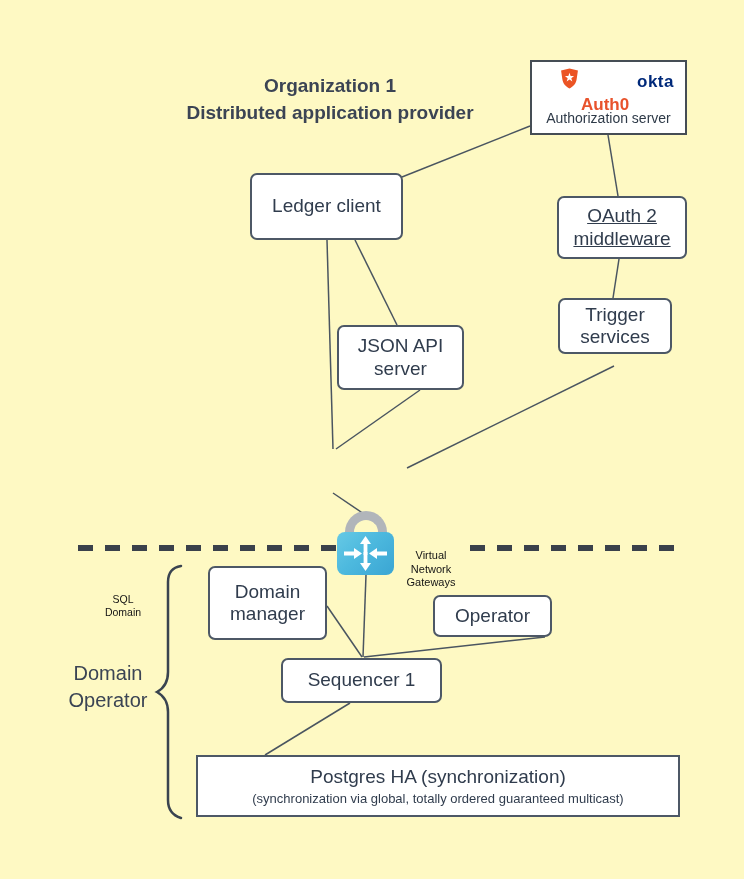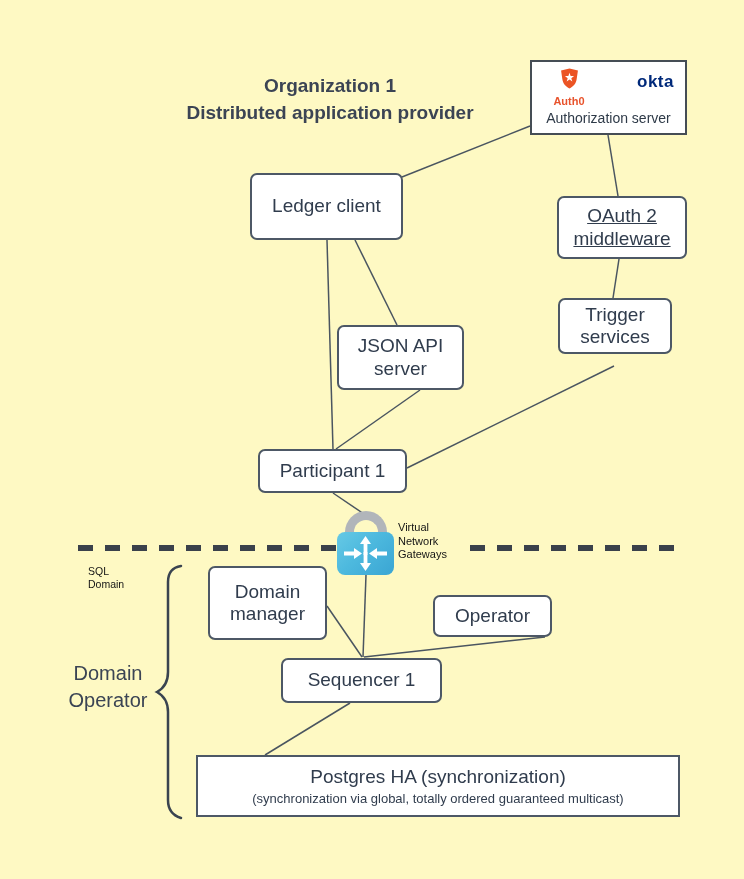--- a/index.html
+++ b/index.html
@@ -31,42 +31,42 @@
   .node-sequencer{left:281px;top:658px;width:161px;height:45px;}
   .node-postgres{left:196px;top:755px;width:484px;height:62px;border-radius:0;}
   .node-postgres .pg-title{font-size:19px;}
   .node-postgres .pg-subtitle{font-size:13px;margin-top:2px;}
 
   .auth-box{
     position:absolute;left:530px;top:60px;width:157px;height:75px;box-sizing:border-box;
     background:#fff;border:2px solid #454d55;z-index:2;
   }
   .auth0-logo{position:absolute;left:14px;top:5px;width:46px;text-align:center;}
-  .auth0-logo .auth0-text{display:block;font-size:11px;font-weight:bold;color:#e8532c;margin-top:0px;}
+  .auth0-logo .auth0-text{display:block;font-size:17px;font-weight:bold;color:#e8532c;margin-top:0px;margin-left:35px;}
   .okta-logo{position:absolute;right:11px;top:10px;font-size:17px;font-weight:bold;color:#00297a;letter-spacing:0.5px;}
   .auth-label{position:absolute;left:0;right:0;bottom:7px;text-align:center;font-size:14px;color:#2e3a48;}
 
   .dash-seg{
     position:absolute;top:545px;height:6px;z-index:1;
     background:repeating-linear-gradient(90deg,#3a414b 0 15px,transparent 15px 27px);
   }
   .dash-left{left:78px;width:259px;}
   .dash-right{left:470px;width:216px;}
 
   .gw-shackle{
     position:absolute;left:345px;top:511px;width:42px;height:32px;box-sizing:border-box;
     border:9px solid #b1b5ba;border-bottom:none;border-radius:21px 21px 0 0;z-index:3;
   }
   .gw-box{
     position:absolute;left:337px;top:532px;width:57px;height:43px;border-radius:8px;
     background:linear-gradient(135deg,#66c9e5 0%,#4db9de 45%,#3aa5d3 100%);z-index:4;
   }
   .gw-box svg{display:block;width:57px;height:43px;}
 
-  .small-note{position:absolute;z-index:2;color:#141414;}
+  .small-note{position:absolute;z-index:2;text-align:center;color:#141414;margin-top:28px;}
   .vng-label{left:398px;top:521px;width:66px;font-size:11px;line-height:13.5px;}
   .sql-domain{left:88px;top:565px;width:70px;font-size:10.5px;line-height:13px;}
   .domain-operator{
     position:absolute;left:58px;top:660px;width:100px;z-index:2;text-align:center;
     font-size:20px;line-height:27px;color:#3b4454;
   }
 </style>
 </head>
 <body>
 
@@ -117,23 +117,20 @@
   <div class="node node-trigger">
     <span>Trigger</span>
     <span>services</span>
   </div>
 
   <div class="node node-json">
     <span>JSON API</span>
     <span>server</span>
   </div>
 
-  <div class="node node-participant">
-    <span>Participant 1</span>
-  </div>
 
   <div class="dash-seg dash-left"></div>
   <div class="dash-seg dash-right"></div>
 
   <div class="gw-shackle"></div>
   <div class="gw-box">
     <svg viewBox="0 0 57 43" xmlns="http://www.w3.org/2000/svg">
       <path fill="#ffffff" d="M28.5 4 L23 12 L26.6 12 L26.6 23 L30.4 23 L30.4 12 L34 12 Z"></path>
       <path fill="#ffffff" d="M28.5 39 L23 31 L26.6 31 L26.6 20 L30.4 20 L30.4 31 L34 31 Z"></path>
       <path fill="#ffffff" d="M25 21.5 L17 16 L17 19.6 L7 19.6 L7 23.4 L17 23.4 L17 27 Z"></path>

